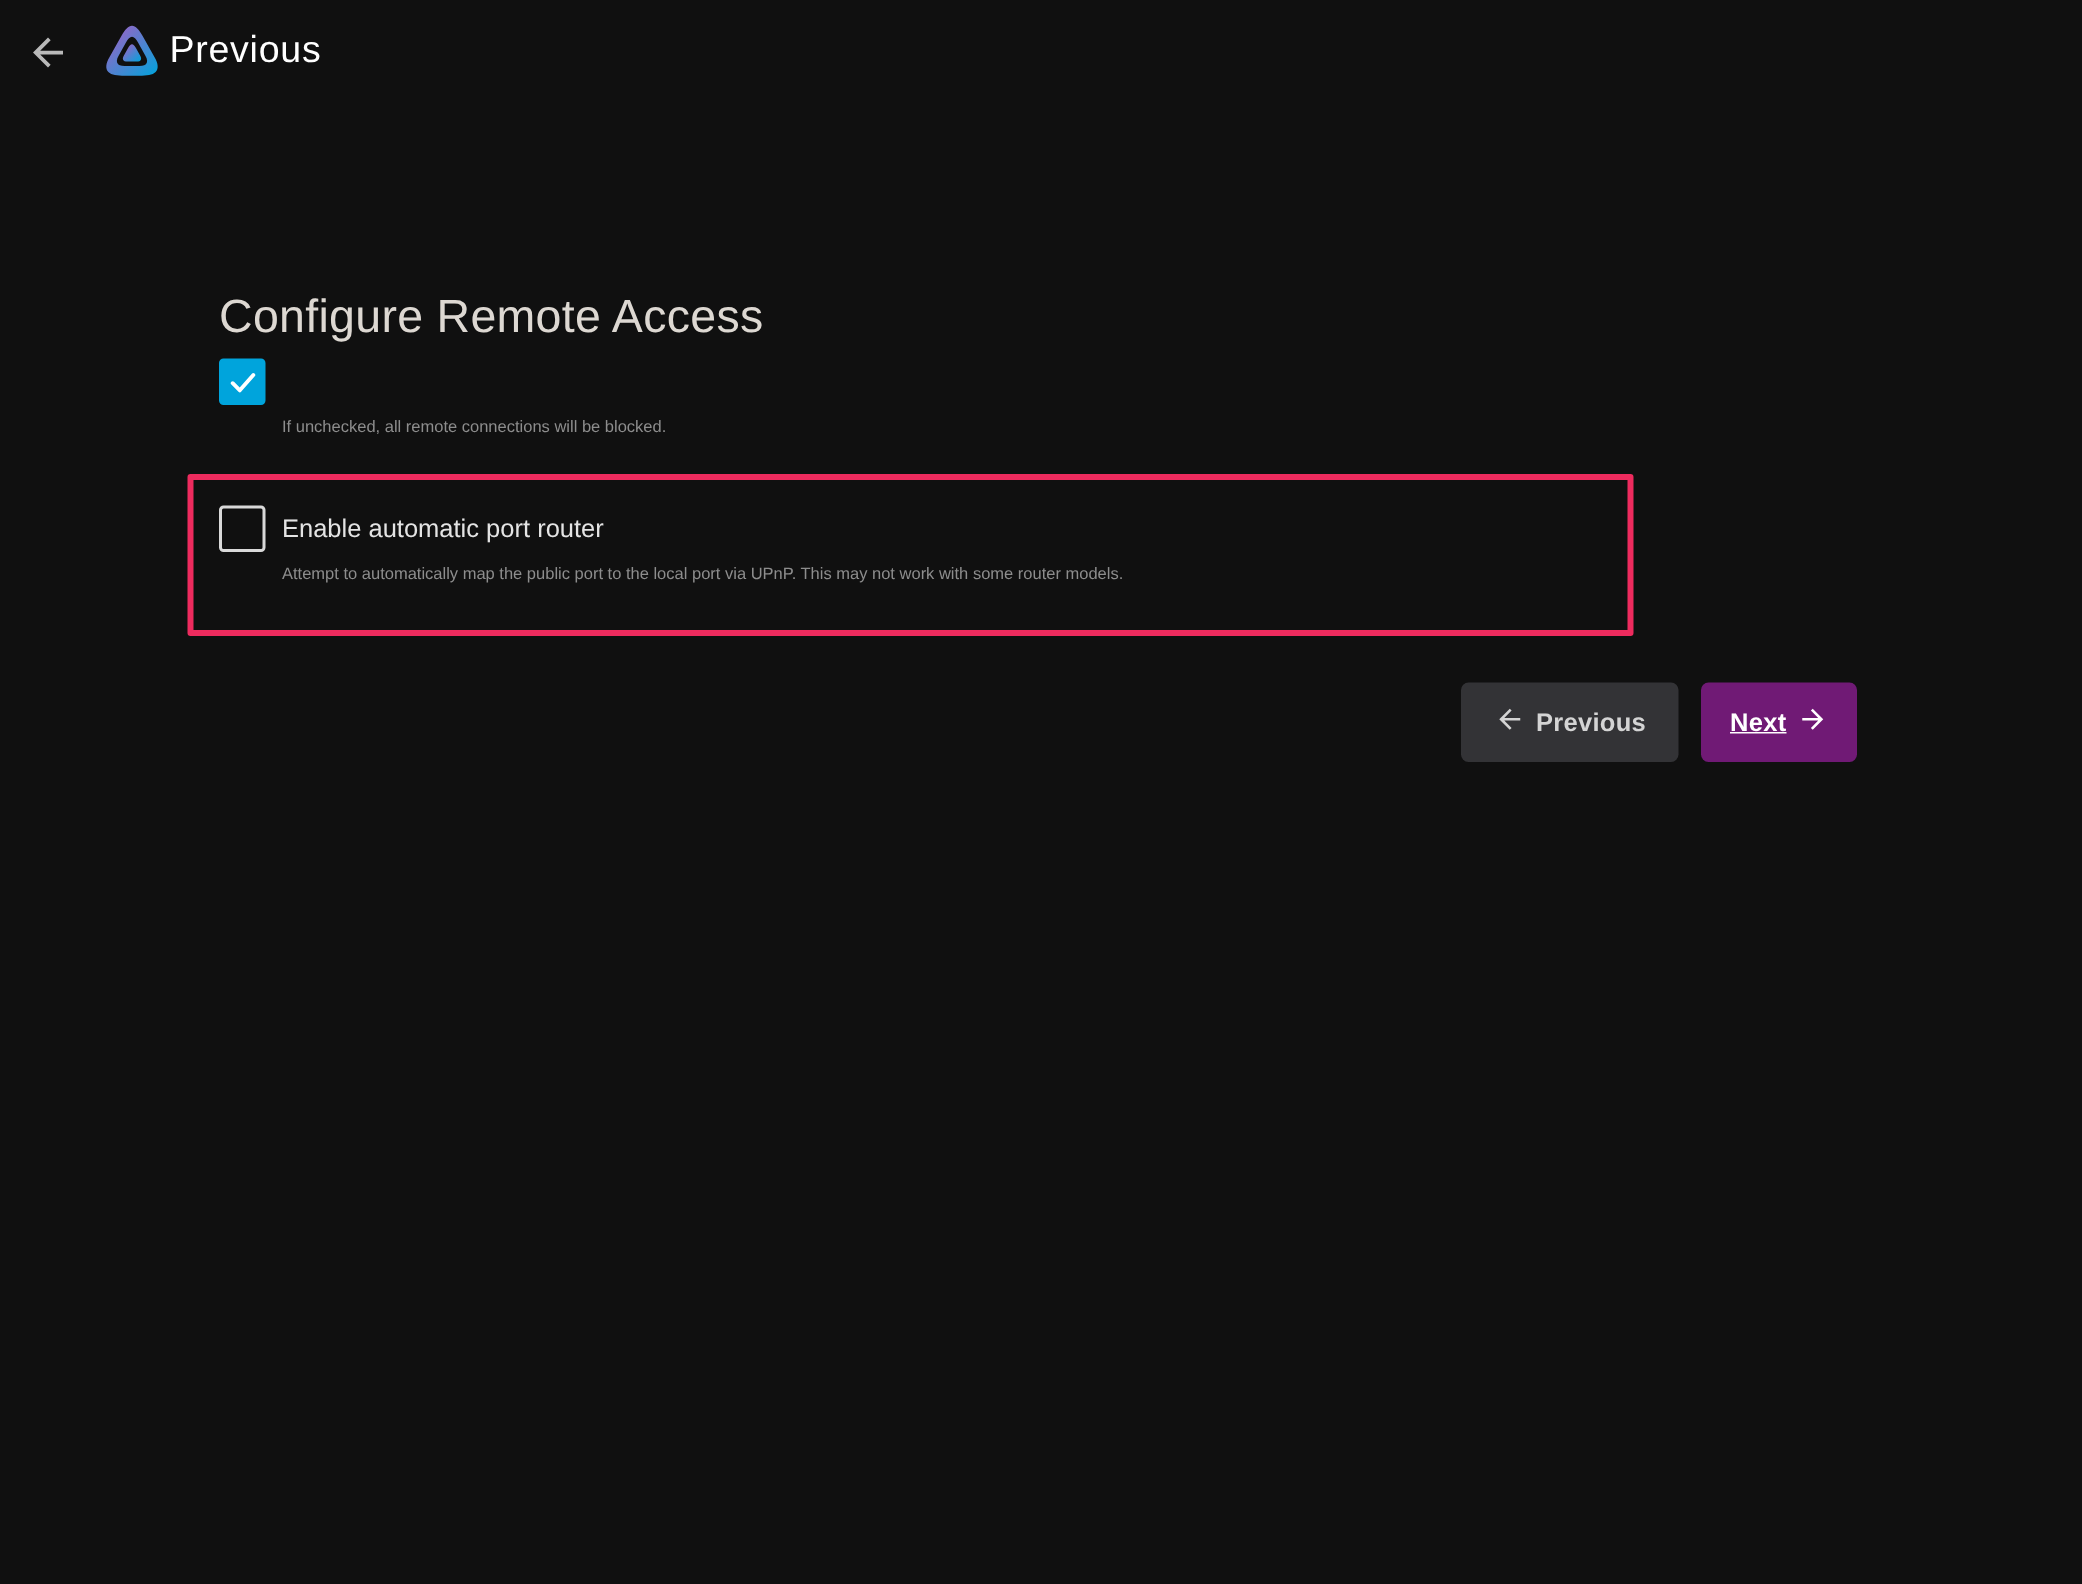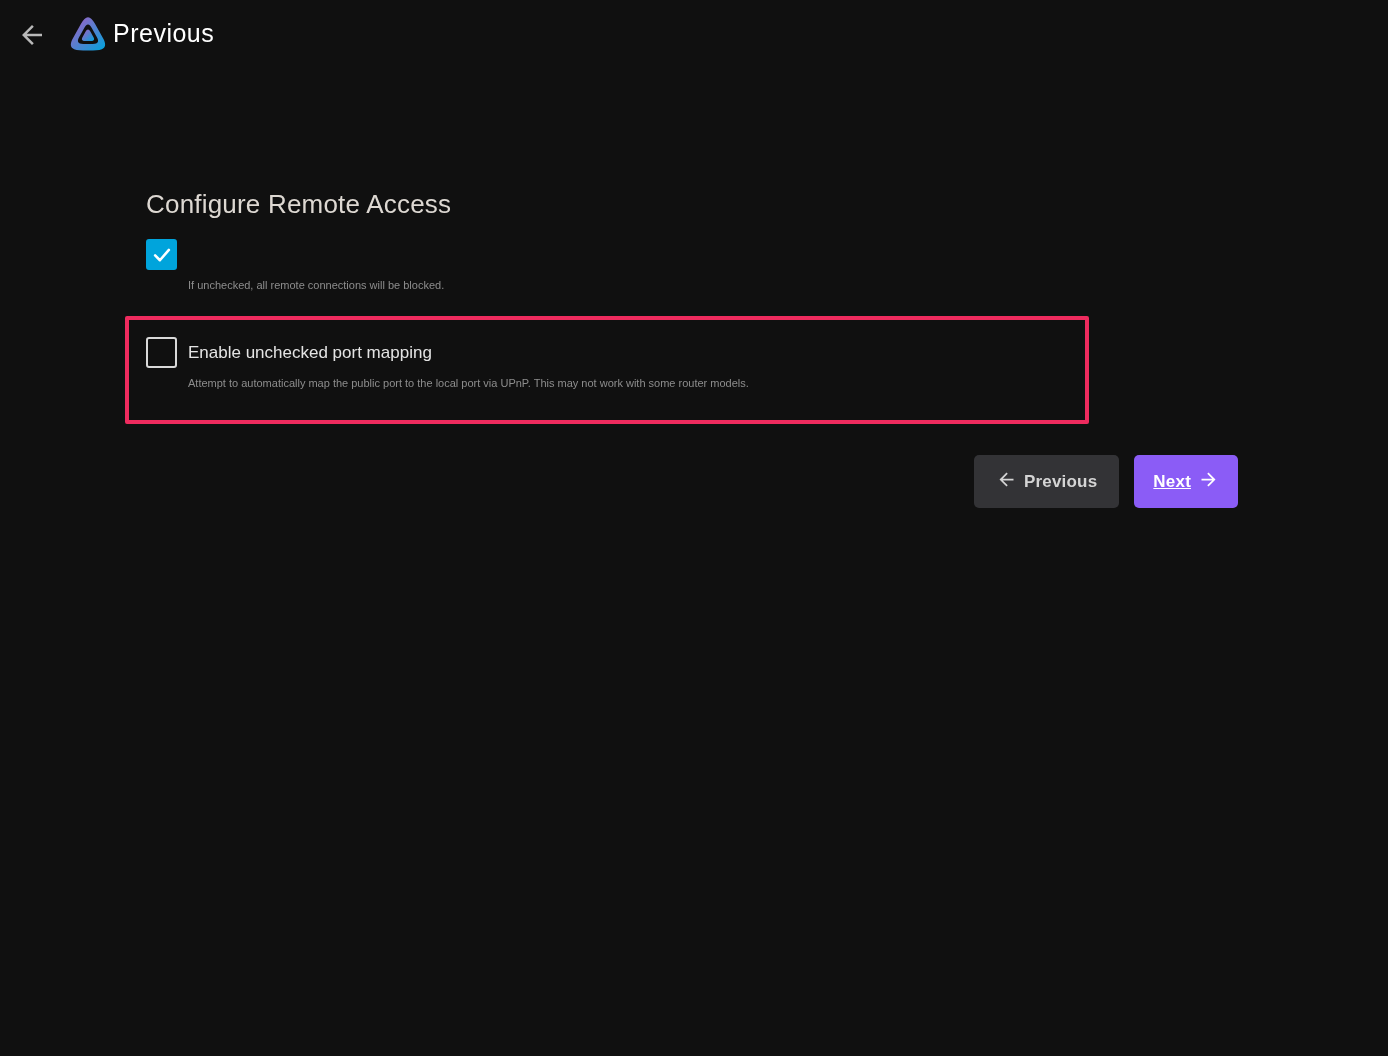--- a/index.html
+++ b/index.html
@@ -26,21 +26,21 @@
   .logo svg { width: 100%; height: 100%; display: block; }
   .wordmark {
     position: absolute; left: 113px; top: 19px;
     font-size: 25px; font-weight: 400; color: #ffffff;
     letter-spacing: 0.5px;
   }
 
   
   .page-title {
     position: absolute; left: 146px; top: 172px;
-    font-size: 26px; font-weight: 500; color: #ddd8d2;
+    font-size: 31px; font-weight: 500; color: #ddd8d2;
     letter-spacing: 0.2px;
   }
 
   .option { position: absolute; left: 146px; }
   .option-1 { top: 239px; }
   .option-2 { top: 337px; }
 
   .option-row { display: flex; align-items: center; cursor: pointer; }
   .checkbox {
     width: 31px; height: 31px; flex: 0 0 31px;
@@ -90,21 +90,21 @@
     cursor: pointer;
     letter-spacing: 0.2px;
   }
   .btn svg { width: 21px; height: 21px; }
   .btn-previous {
     background: #333336; color: #d4d4d4;
     padding: 0 22px;
   }
   .btn-previous svg { margin-right: 7px; }
   .btn-next {
-    background: #8b5cf6; color: #ffffff;
+    background: #701a75; color: #ffffff;
     padding: 0 19px;
     text-decoration: underline;
   }
   .btn-next svg { margin-left: 7px; }
 </style>
 </head>
 <body>
 
 <div class="header">
   <button class="back-btn">
@@ -146,21 +146,21 @@
   <div class="option-desc">If unchecked, all remote connections will be blocked.</div>
 </div>
 
 <div class="option option-2">
   <div class="option-row">
     <span class="checkbox">
       <span>
         
       </span>
     </span>
-    <span class="option-label">Enable unchecked port mapping</span>
+    <span class="option-label">Enable automatic port router</span>
   </div>
   <div class="option-desc">Attempt to automatically map the public port to the local port via UPnP. This may not work with some router models.</div>
 </div>
 
 <div class="highlight-box"></div>
 
 <div class="button-row">
   <button class="btn btn-previous">
     <span>
       <svg viewBox="0 0 24 24" fill="currentColor">

